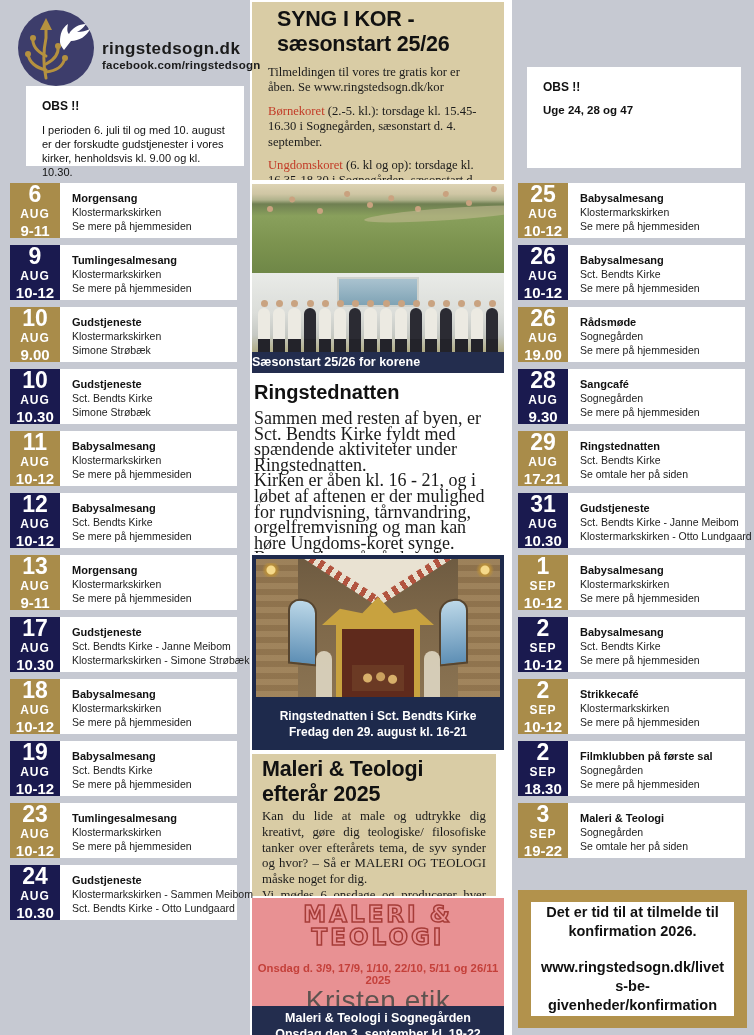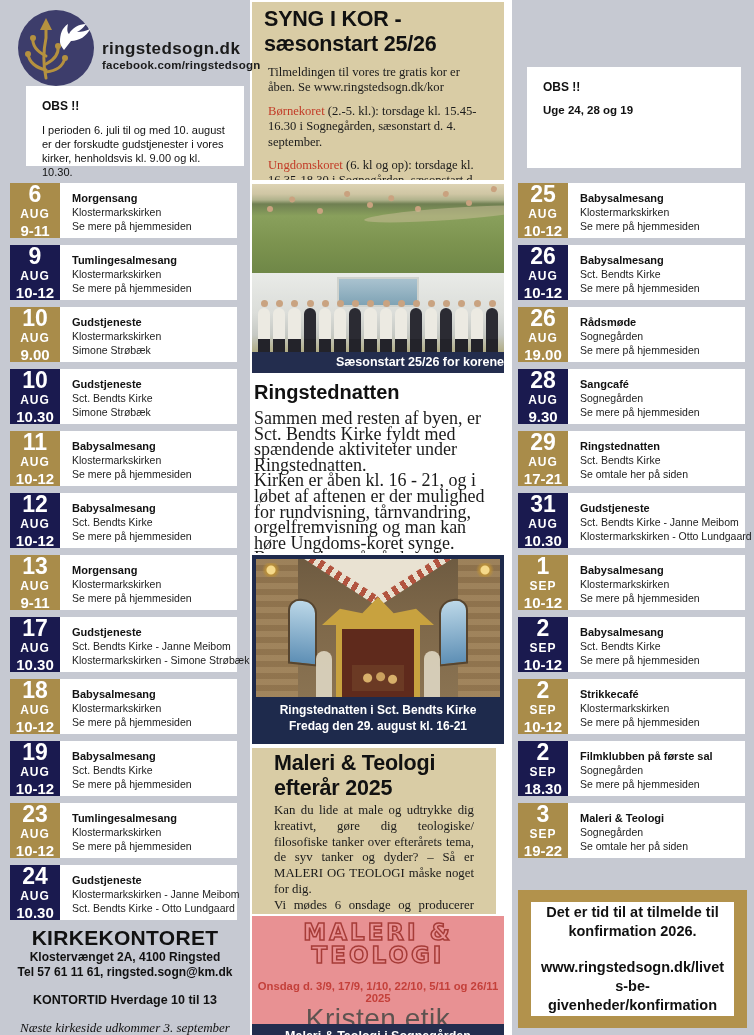--- a/index.html
+++ b/index.html
@@ -42,27 +42,27 @@
   
   .office{position:absolute;left:0;top:926px;width:250px;text-align:center;color:#111}
   .office-title{font-size:21px;font-weight:bold;letter-spacing:.3px;margin:0}
   .office-line{font-size:12px;font-weight:bold;line-height:15px;margin:0}
   .office-hours{font-size:12.5px;font-weight:bold;margin:13px 0 0}
   .office-next{font-family:"Liberation Serif",serif;font-style:italic;font-size:13px;margin:13px 0 0}
 
   
   .tan{background:#d9cca5}
   .sec-kor{margin:2px 8px 0 2px;height:178px;box-sizing:border-box;padding:5px 8px 6px;overflow:hidden}
-  .sec-kor h1{font-size:21.5px;margin:0 4px 3px;color:#111;letter-spacing:-.2px}
+  .sec-kor h1{font-size:21.5px;margin:0 17px 3px;color:#111;letter-spacing:-.2px}
   .kor-body{font-family:"Liberation Serif",serif;font-size:12.6px;line-height:15.4px;color:#1a1a1a}
   .kor-name{color:#c23b27}
   .kor-group,.kor-p{margin:8px}
 
   .photos{margin:4px 8px 0 2px;position:relative}
-  .caption{background:#232d4e;color:#fff;text-align:right;font-size:12.5px;font-weight:bold;padding:3px 0 4px}
+  .caption{background:#232d4e;color:#fff;text-align:left;font-size:12.5px;font-weight:bold;padding:3px 0 4px}
 
   
   .photo1{position:relative;height:89px;overflow:hidden;background:linear-gradient(180deg,#ddd3b4 0,#cfc6a4 10px,#b0b28c 16px,#6f7f52 20px,#89a05c 32px,#7c934f 60px,#6f8747 89px)}
   .photo1::after{content:"";position:absolute;right:-30px;top:24px;width:170px;height:12px;background:#c6bb95;opacity:.55;transform:rotate(-4deg);border-radius:50%}
   .jumper{position:absolute;width:14px;height:34px}
   .jumper .t{position:relative;width:10px;height:12px;background:#f3efe6;border-radius:3px 3px 2px 2px;margin:0 auto}
   .jumper .t::before{content:"";position:absolute;top:-6px;left:2px;width:6px;height:6px;border-radius:50%;background:#c9a27f}
   .jumper .l{width:12px;height:16px;margin:0 auto;background:#1d1d22;clip-path:polygon(15% 0,85% 0,100% 100%,62% 100%,50% 45%,38% 100%,0 100%)}
   .jumper:nth-child(1){left:5%;top:28px}
   .jumper:nth-child(2){left:15%;top:18px;transform:rotate(-8deg)}
@@ -102,24 +102,24 @@
   .cp-win.lft{left:13%;transform:skewY(6deg)}
   .cp-win.rgt{right:13%;transform:skewY(-6deg)}
   .cp-pediment{position:absolute;left:50%;transform:translateX(-50%);bottom:72px;width:112px;height:28px;background:#c8a23f;clip-path:polygon(0 100%,16% 42%,36% 58%,50% 0,64% 58%,84% 42%,100% 100%)}
   .cp-altar{position:absolute;left:50%;transform:translateX(-50%);bottom:0;width:84px;height:74px;background:#5f2a1c;border:6px solid #c8a23f;border-bottom:none;box-sizing:border-box}
   .cp-altar::after{content:"";position:absolute;left:10px;right:10px;bottom:6px;height:26px;background:radial-gradient(circle at 30% 50%,#d8b06a 0 4px,transparent 5px),radial-gradient(circle at 55% 45%,#caa05e 0 4px,transparent 5px),radial-gradient(circle at 78% 55%,#d8b06a 0 4px,transparent 5px),#6b3a24}
   .cp-statue{position:absolute;bottom:0;width:16px;height:46px;background:#ded6c2;border-radius:8px 8px 0 0;opacity:.9}
   .cp-statue.lft{left:calc(50% - 62px)}
   .cp-statue.rgt{left:calc(50% + 46px)}
   .cp-lamp{position:absolute;top:4px;width:18px;height:14px;background:radial-gradient(circle,#f5d98a 0 4px,#b98f3a 5px,transparent 9px)}
   .cp-lamp.lft{left:6px}.cp-lamp.rgt{right:6px}
-  .church-cap{color:#fff;text-align:center;font-weight:bold;font-size:12px;line-height:16px;padding:5px 0 6px}
-
-  
-  .sec-mt{margin:4px 16px 0 2px;height:166px;box-sizing:border-box;padding:3px 22px 6px;overflow:hidden}
+  .church-cap{color:#fff;text-align:center;font-weight:bold;font-size:12px;line-height:16px;padding:11px 0 6px}
+
+  
+  .sec-mt{margin:4px 16px 0 2px;height:142px;box-sizing:border-box;padding:3px 10px 6px;overflow:hidden}
   .sec-mt h2{font-size:21.5px;margin:0 0 2px;color:#111;letter-spacing:-.2px}
   .mt-p{font-family:"Liberation Serif",serif;font-size:12.8px;line-height:15.8px;text-align:justify;margin:0;color:#1a1a1a}
 
   
   .poster{margin:2px 8px 0 2px;height:108px;background:#e89193;text-align:center;overflow:hidden;box-sizing:border-box;padding-top:5px}
   .poster-head{font-family:"DejaVu Sans",sans-serif;font-size:23px;font-weight:bold;letter-spacing:3px;color:#e89193;-webkit-text-stroke:1.5px #a63c38;line-height:1}
   .poster-dates{color:#c4403a;font-size:11.3px;font-weight:bold;margin-top:13px}
   .poster-theme{color:#5d5350;font-size:28px;line-height:1;margin-top:1px;letter-spacing:.5px}
   .poster-cap{margin:0 8px 0 2px;background:#232d4e;color:#fff;text-align:center;font-weight:bold;font-size:12.5px;line-height:16px;padding:4px 0 6px}
 
@@ -217,21 +217,21 @@
       <div class="church-cap">
         <div>Ringstednatten i Sct. Bendts Kirke</div>
         <div>Fredag den 29. august kl. 16-21</div>
       </div>
     </div>
 
     <div class="tan sec-mt">
       <h2>Maleri &amp; Teologi efterår 2025</h2>
       <div>
 
-          <p class="mt-p">Kan du lide at male og udtrykke dig kreativt, gøre dig teologiske/ filosofiske tanker over efterårets tema, de syv tanker og dyder? – Så er MALERI OG TEOLOGI måske noget for dig.</p>
+          <p class="mt-p">Kan du lide at male og udtrykke dig kreativt, gøre dig teologiske/ filosofiske tanker over efterårets tema, de syv synder og hvor? – Så er MALERI OG TEOLOGI måske noget for dig.</p>
 
           <p class="mt-p">Vi mødes 6 onsdage og producerer hver vores malerier. Ingen billedkunstlige forudsætninger og ingen aldersbegræsning. Eneste krav; at du har lyst til fællesskabet, hvor vi sammen maler vores malerier ud fra oplæg om kristen etik.</p>
         </div>
     </div>
 
     <div class="poster">
       <div class="poster-head">MALERI &amp; TEOLOGI</div>
       <div class="poster-dates">Onsdag d. 3/9, 17/9, 1/10, 22/10, 5/11 og 26/11 2025</div>
       <div class="poster-theme">Kristen etik</div>
 
@@ -417,37 +417,30 @@
       </div>
 
       <div class="ev">
         <div class="ev-date navy">
           <span class="ev-day">24</span>
           <span class="ev-month">AUG</span>
           <span class="ev-time">10.30</span>
         </div>
         <div class="ev-info">
           <div class="ev-title">Gudstjeneste</div>
-          <div class="ev-line">Klostermarkskirken - Janne Meibom</div>
+          <div class="ev-line">Klostermarkskirken - Sammen Meibom</div>
           <div class="ev-line">Sct. Bendts Kirke - Otto Lundgaard</div>
         </div>
       </div>
     </div>
 
-  <div class="office">
-    <p class="office-title">KIRKEKONTORET</p>
-    <p class="office-line">Klostervænget 2A, 4100 Ringsted</p>
-    <p class="office-line">Tel 57 61 11 61, ringsted.sogn@km.dk</p>
-    <p class="office-hours">KONTORTID Hverdage 10 til 13</p>
-    <p class="office-next">Næste kirkeside udkommer 3. september</p>
-  </div>
 
   <div class="obs obs-right">
     <p class="obs-title">OBS !!</p>
-    <p class="obs-weeks">Uge 24, 28 og 19</p>
+    <p class="obs-weeks">Uge 24, 28 og 47</p>
   </div>
 
   <div class="events events-right">
 
       <div class="ev">
         <div class="ev-date gold">
           <span class="ev-day">25</span>
           <span class="ev-month">AUG</span>
           <span class="ev-time">10-12</span>
         </div>

